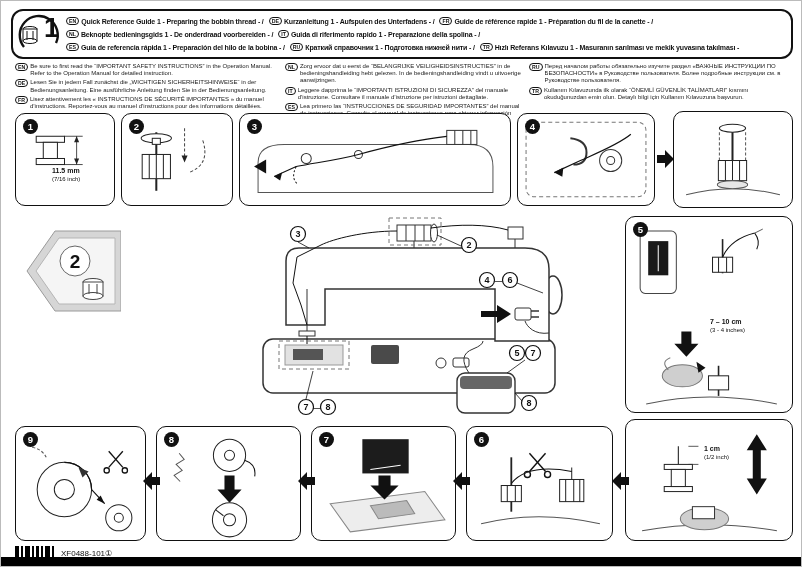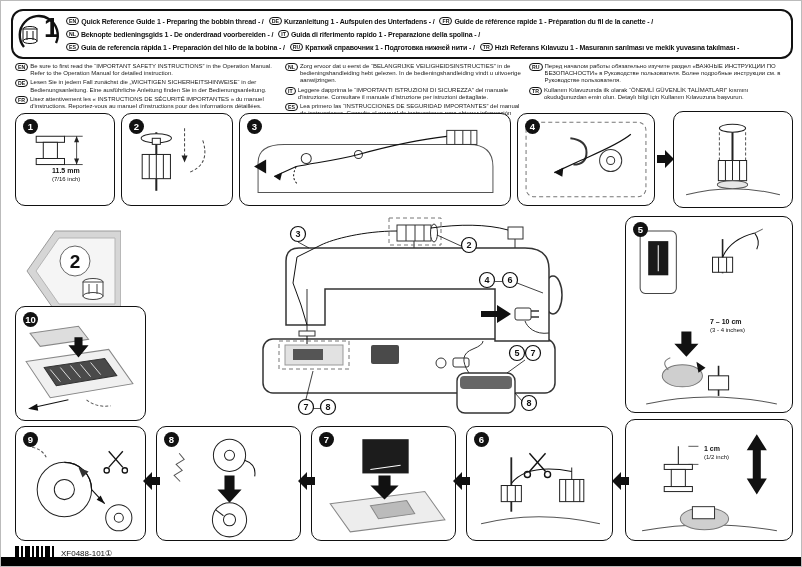--- a/index.html
+++ b/index.html
@@ -364,39 +364,20 @@
       <polygon points="130,14 140,30 134,30 134,58 140,58 130,74 120,58 126,58 126,30 120,30" fill="#111"></polygon>
       <ellipse cx="78" cy="98" rx="24" ry="11" fill="#cfcfcf" stroke="#777"></ellipse>
       <rect x="66" y="86" width="22" height="12" fill="#fff" stroke="#333"></rect>
     </svg>
     <div class="dim" style="left:78px;top:24px">
       <div class="d1">1 cm</div>
       <div class="d2">(1/2 inch)</div>
     </div>
   </div>
 
-  <div class="box" style="left:14px;top:305px;width:131px;height:115px">
-    <span class="stepnum">10</span>
-    <svg viewBox="0 0 128 112">
-      <polygon points="10,54 92,42 116,76 34,90" fill="#f0f0f0" stroke="#888"></polygon>
-      <polygon points="28,60 88,51 100,68 40,78" fill="#4a4a4a" stroke="#333"></polygon>
-      <g stroke="#fff" stroke-width="0.8">
-        <line x1="34" y1="62" x2="44" y2="74"></line>
-          <line x1="44" y1="60" x2="54" y2="72"></line>
-          <line x1="54" y1="58" x2="64" y2="70"></line>
-          <line x1="64" y1="57" x2="74" y2="69"></line>
-          <line x1="74" y1="55" x2="84" y2="67"></line>
-      </g>
-      <polygon points="14,26 62,19 72,32 24,39" fill="#ddd" stroke="#888"></polygon>
-      <polygon points="58,30 66,30 66,38 72,38 62,50 52,38 58,38" fill="#111"></polygon>
-      <path d="M 16,100 L 52,92" stroke="#111" fill="none"></path>
-      <polygon points="12,101 21,96 22,103" fill="#111"></polygon>
-      <path d="M 70,92 Q 80,100 94,98" stroke="#555" stroke-dasharray="3,2" fill="none"></path>
-    </svg>
-  </div>
 
   <div class="box" style="left:14px;top:425px;width:131px;height:115px">
     <span class="stepnum">9</span>
     <svg viewBox="0 0 128 112">
       <circle cx="48" cy="62" r="27" fill="#fff" stroke="#222"></circle>
       <circle cx="48" cy="62" r="10" fill="#fff" stroke="#222"></circle>
       <path d="M 48,35 A 27,27 0 0 1 75,62 L 88,76" fill="none" stroke="#111" stroke-width="1.2"></path>
       <polygon points="88,76 80,72 84,68" fill="#111"></polygon>
       <polygon points="62,40 72,44 66,50" fill="#333"></polygon>
       <g stroke="#111" stroke-width="1.3" fill="none">

